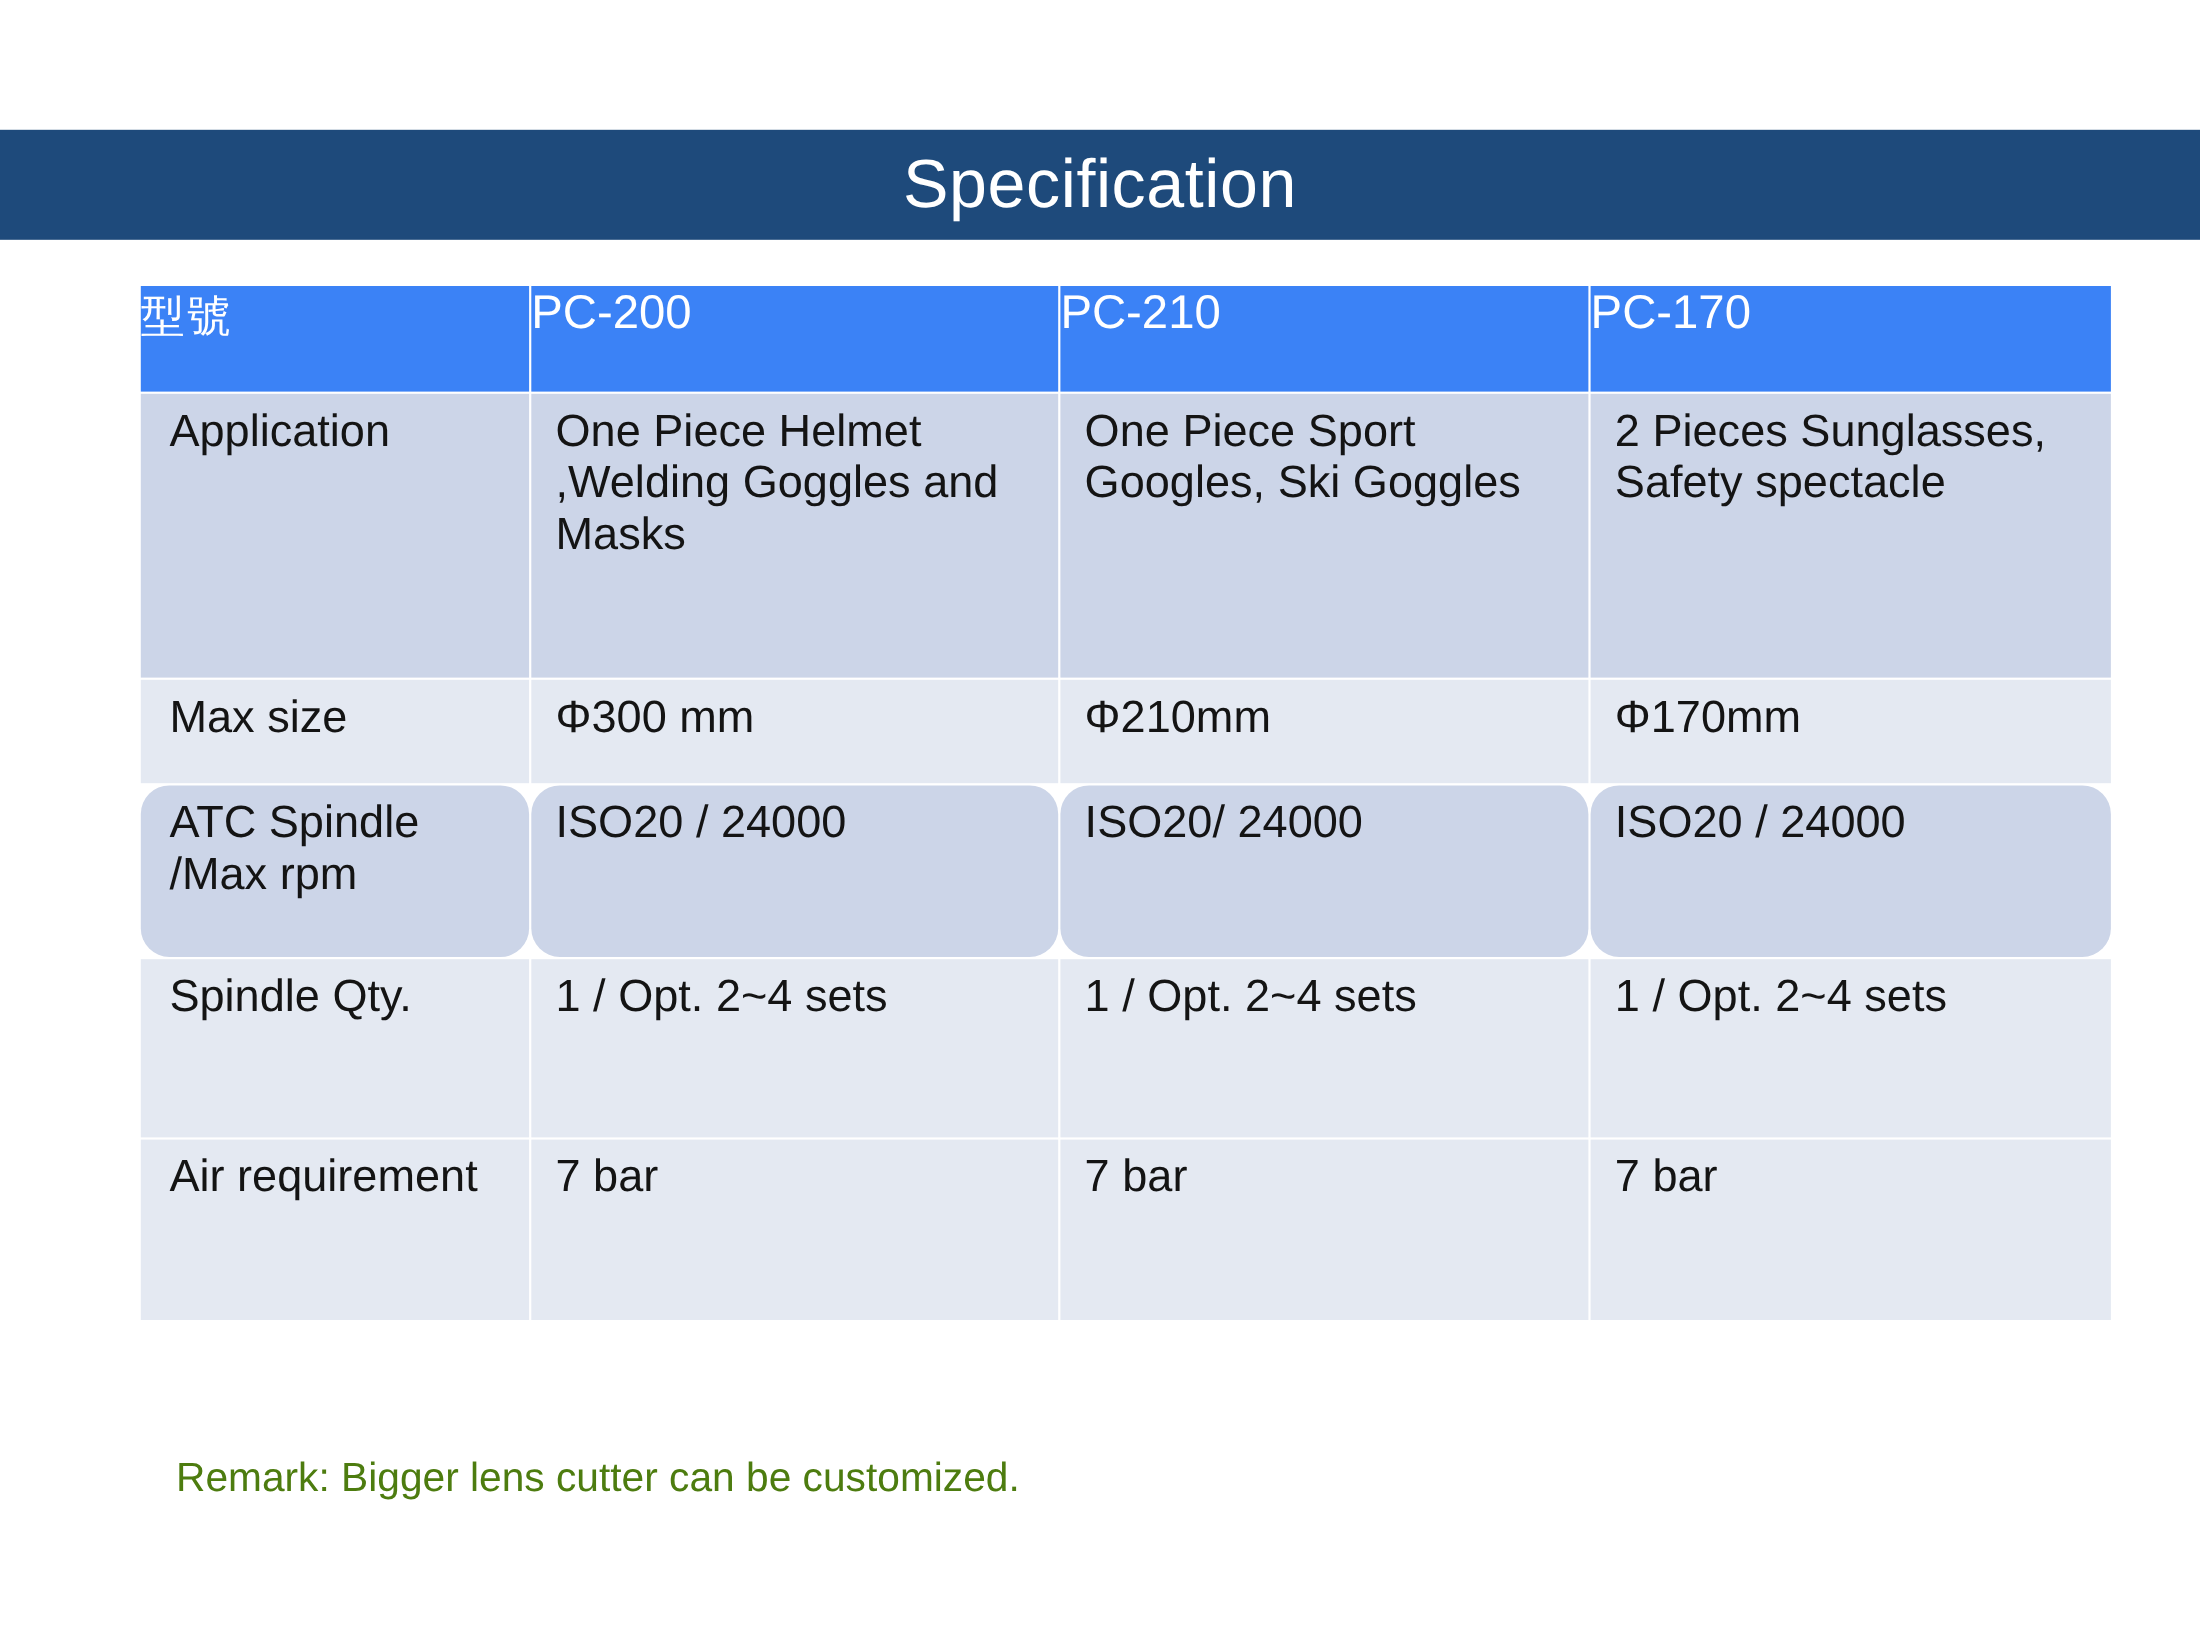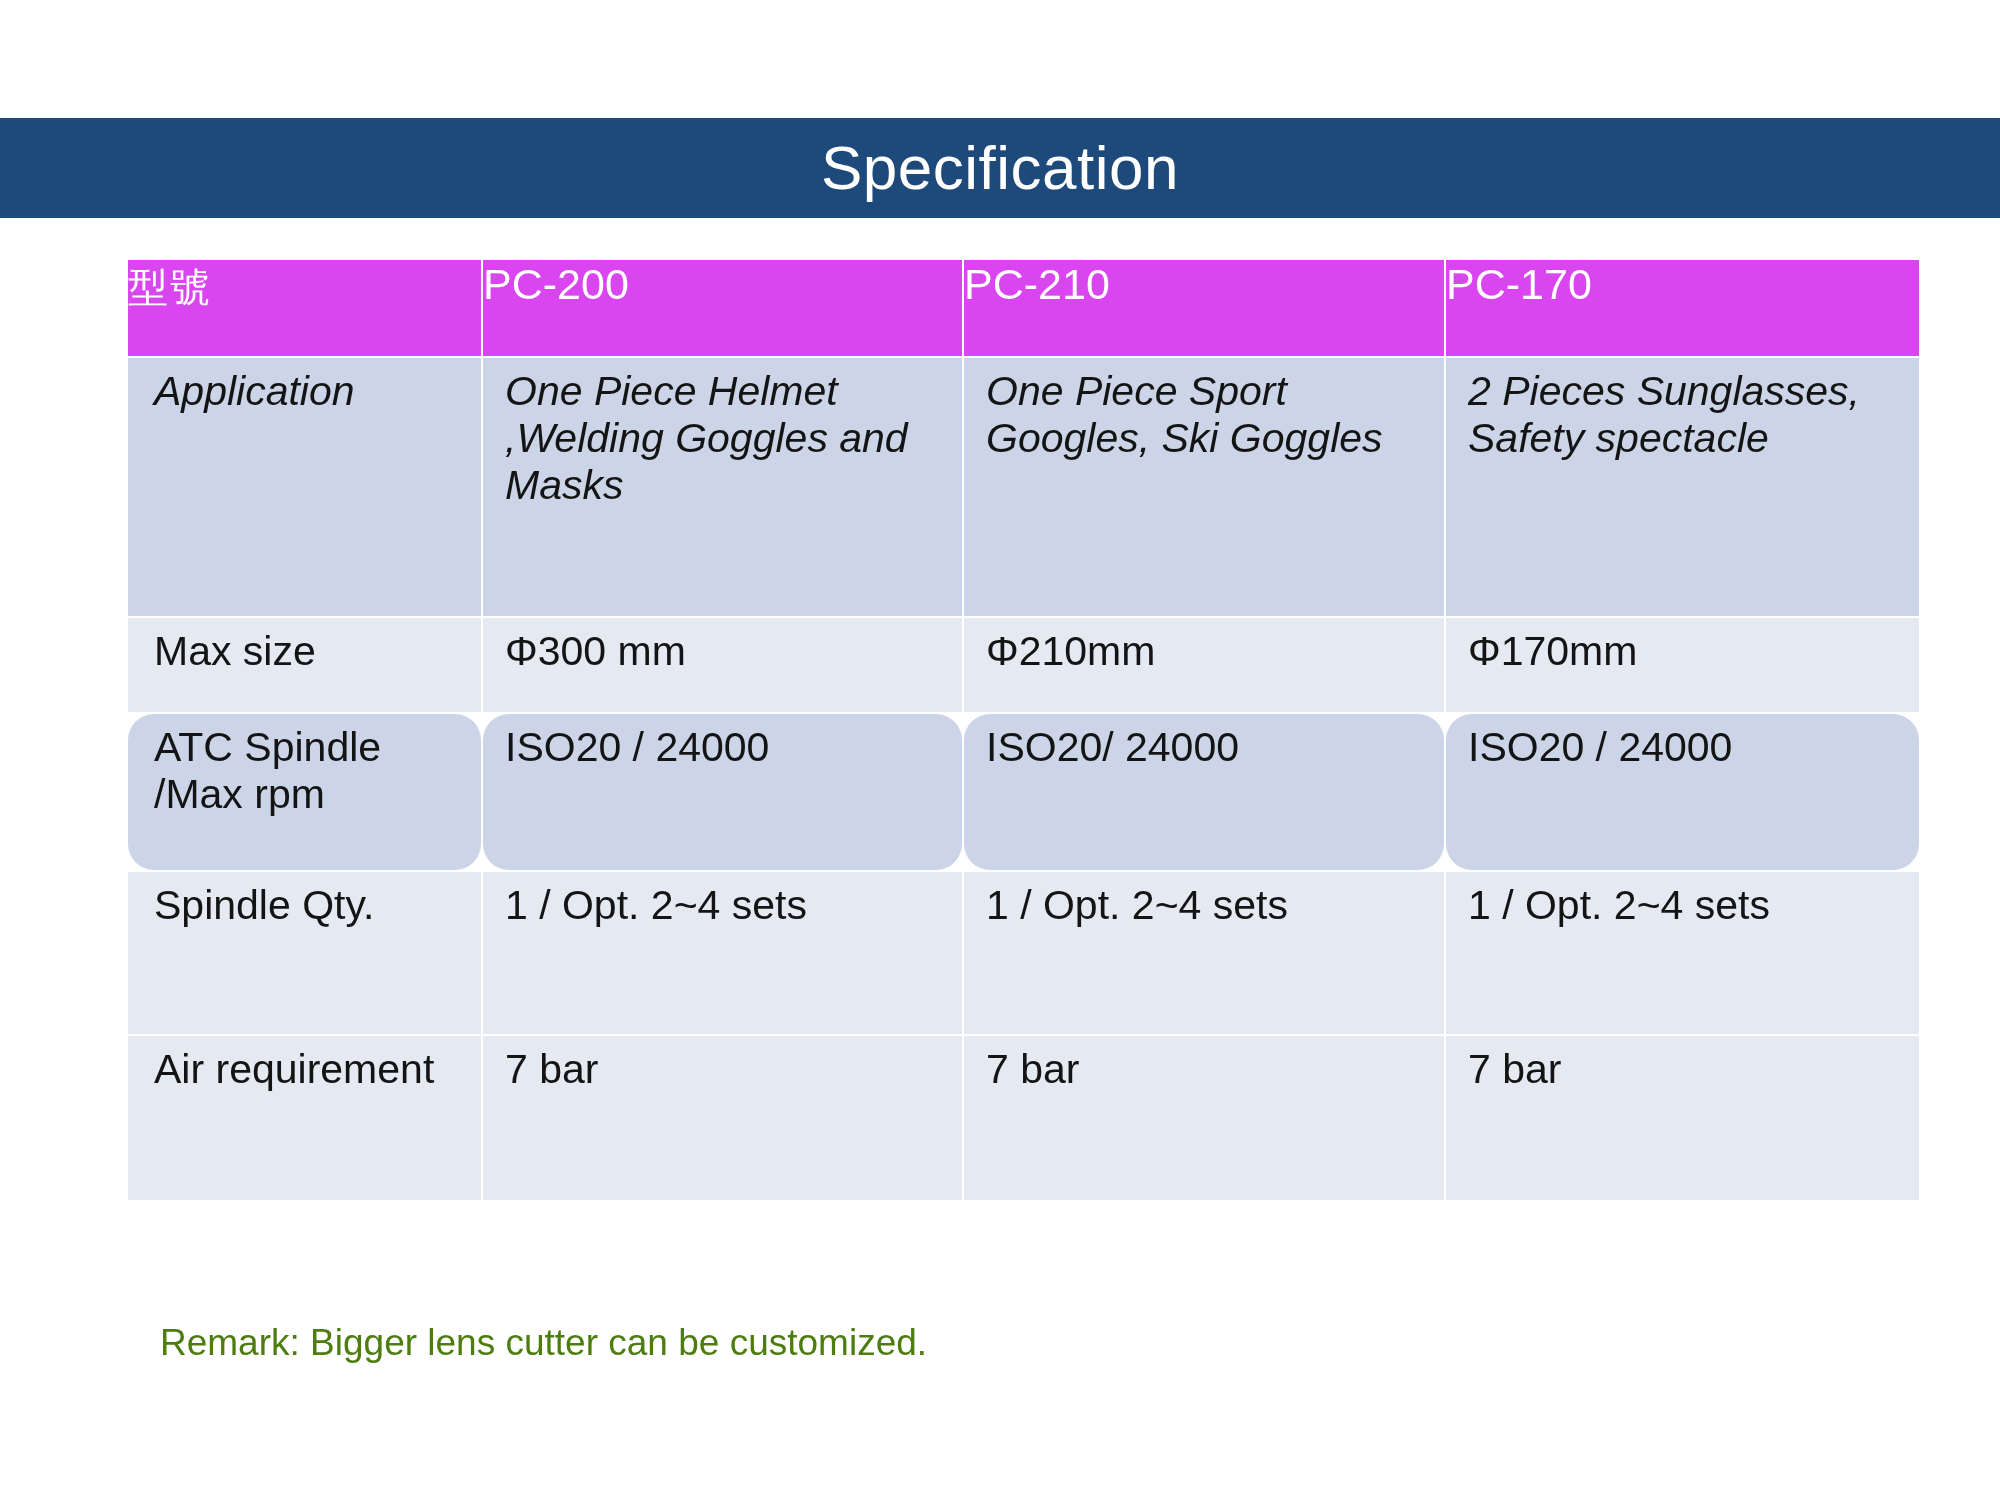--- a/index.html
+++ b/index.html
@@ -60,21 +60,21 @@
     padding: 0;
     margin: 0;
     vertical-align: top;
     text-align: left;
     font-weight: 400;
     font-family: "Liberation Sans", sans-serif;
   }
 
   
   tr.header-row th {
-    background: #d946ef;
+    background: #3b82f6;
     color: #ffffff;
     height: 96px;
     font-size: 43px;
     padding: 18px 0 0 22px;
     font-weight: 400;
   }
   tr.header-row th.label-col {
     padding-left: 26px;
   }
   tr.header-row th.label-col .cjk {
@@ -89,21 +89,21 @@
     line-height: 1.15;
     padding: 10px 12px 12px 22px;
   }
   #spec-table td.label-col {
     padding-left: 26px;
   }
 
   tr.shade-dark td { background: #ccd5e8; }
   tr.shade-light td { background: #e4e9f2; }
 
-  tr.row-application td { height: 236px; font-style: italic; }
+  tr.row-application td { height: 236px; }
   tr.row-maxsize   td { height: 72px;  }
   tr.row-atc       td { height: 134px; border-radius: 26px; }
   tr.row-qty       td { height: 140px; }
   tr.row-voltage   td { height: 140px; }
   tr.row-air       td { height: 142px; }
 
   td.indent-phi { padding-left: 32px; }
   td.indent-phi-sm { padding-left: 28px; }
 
   

